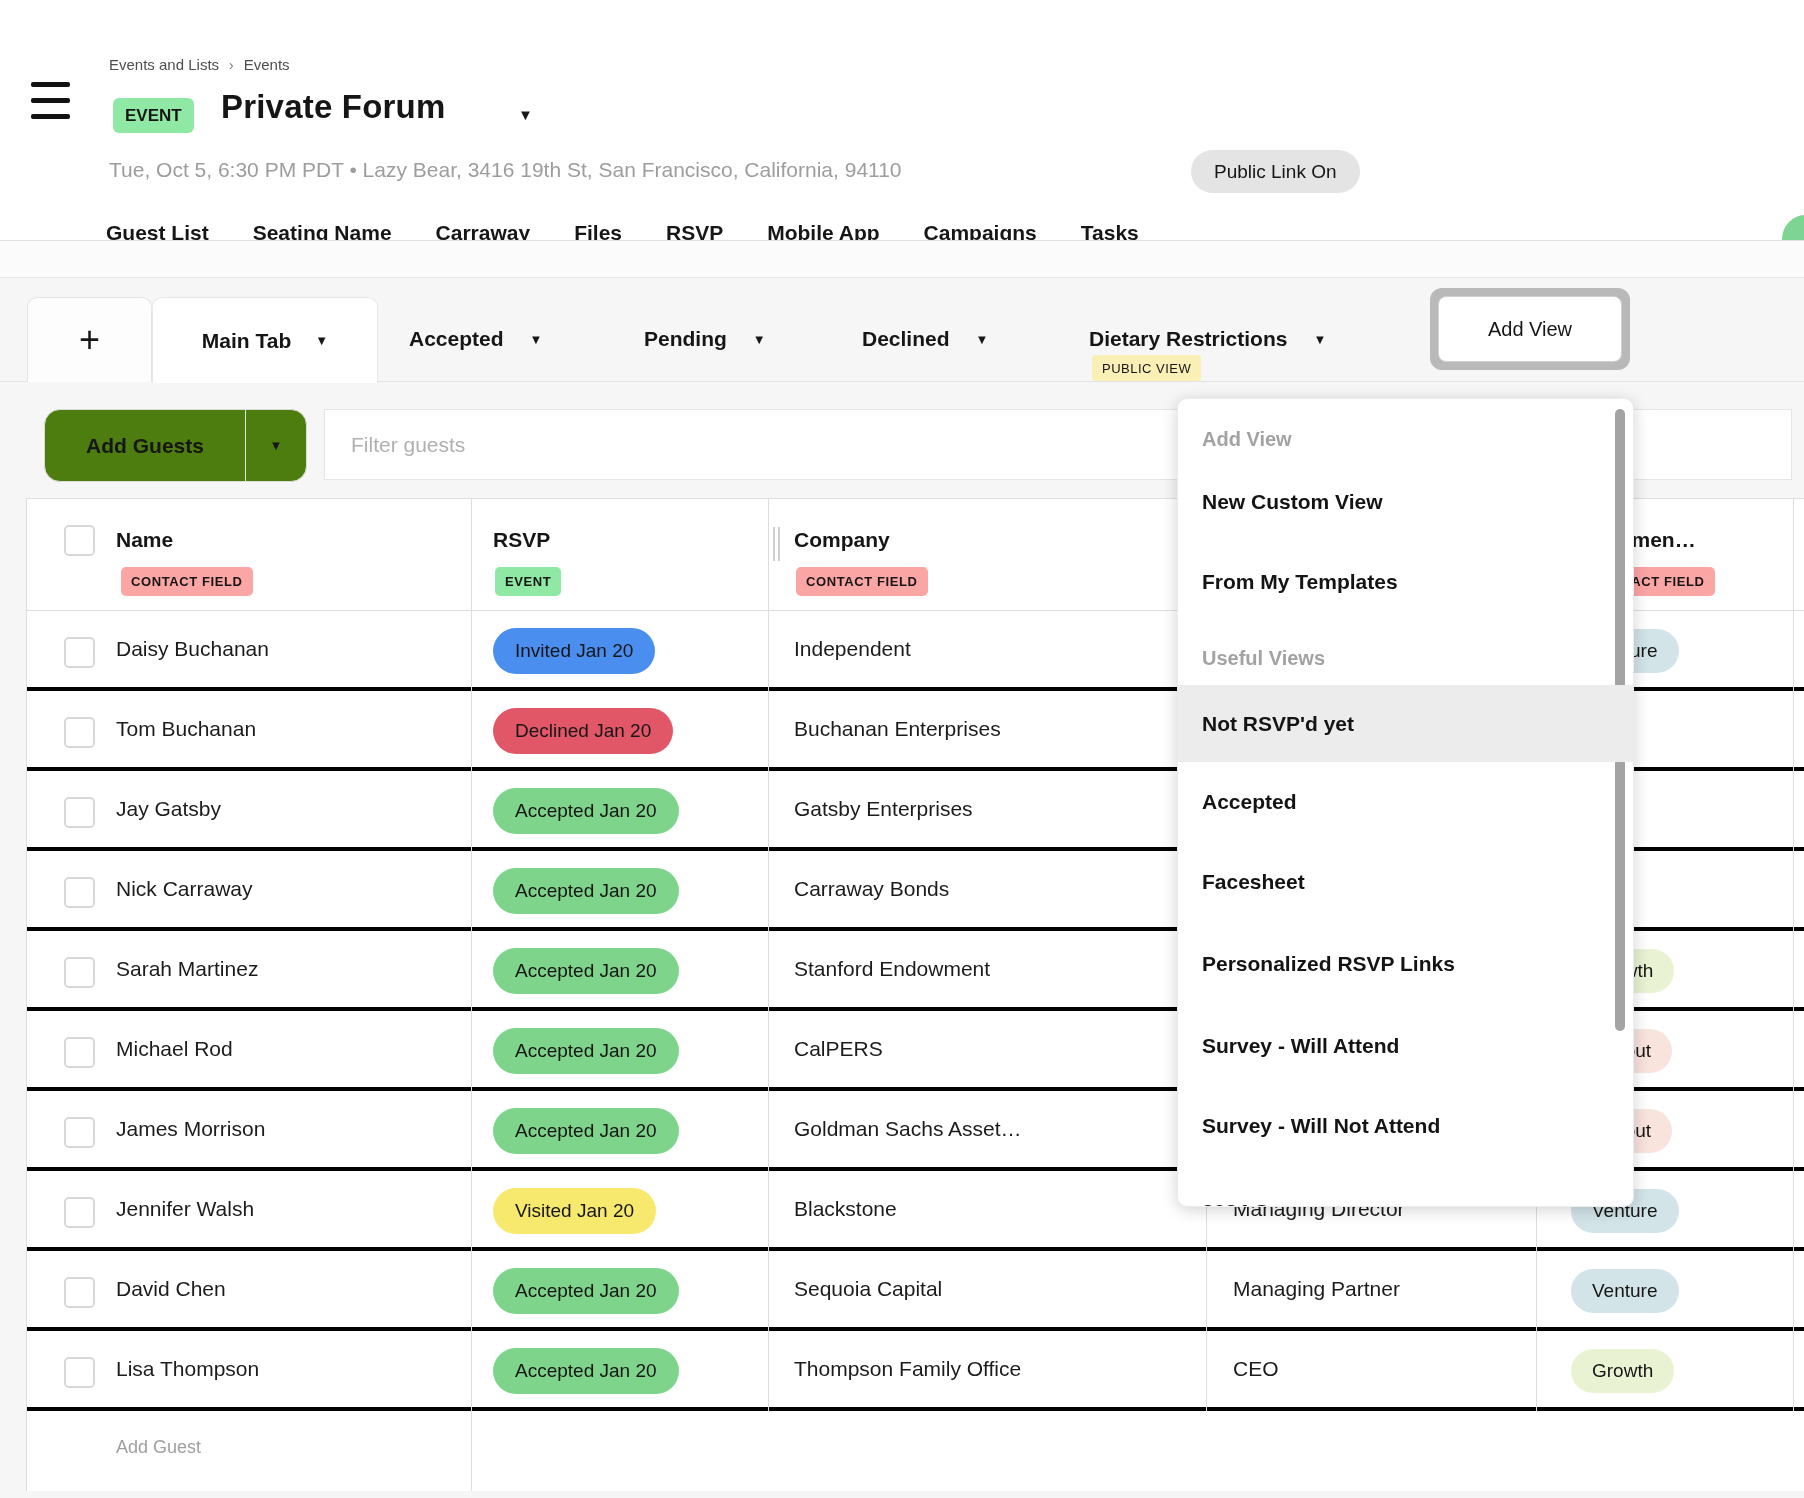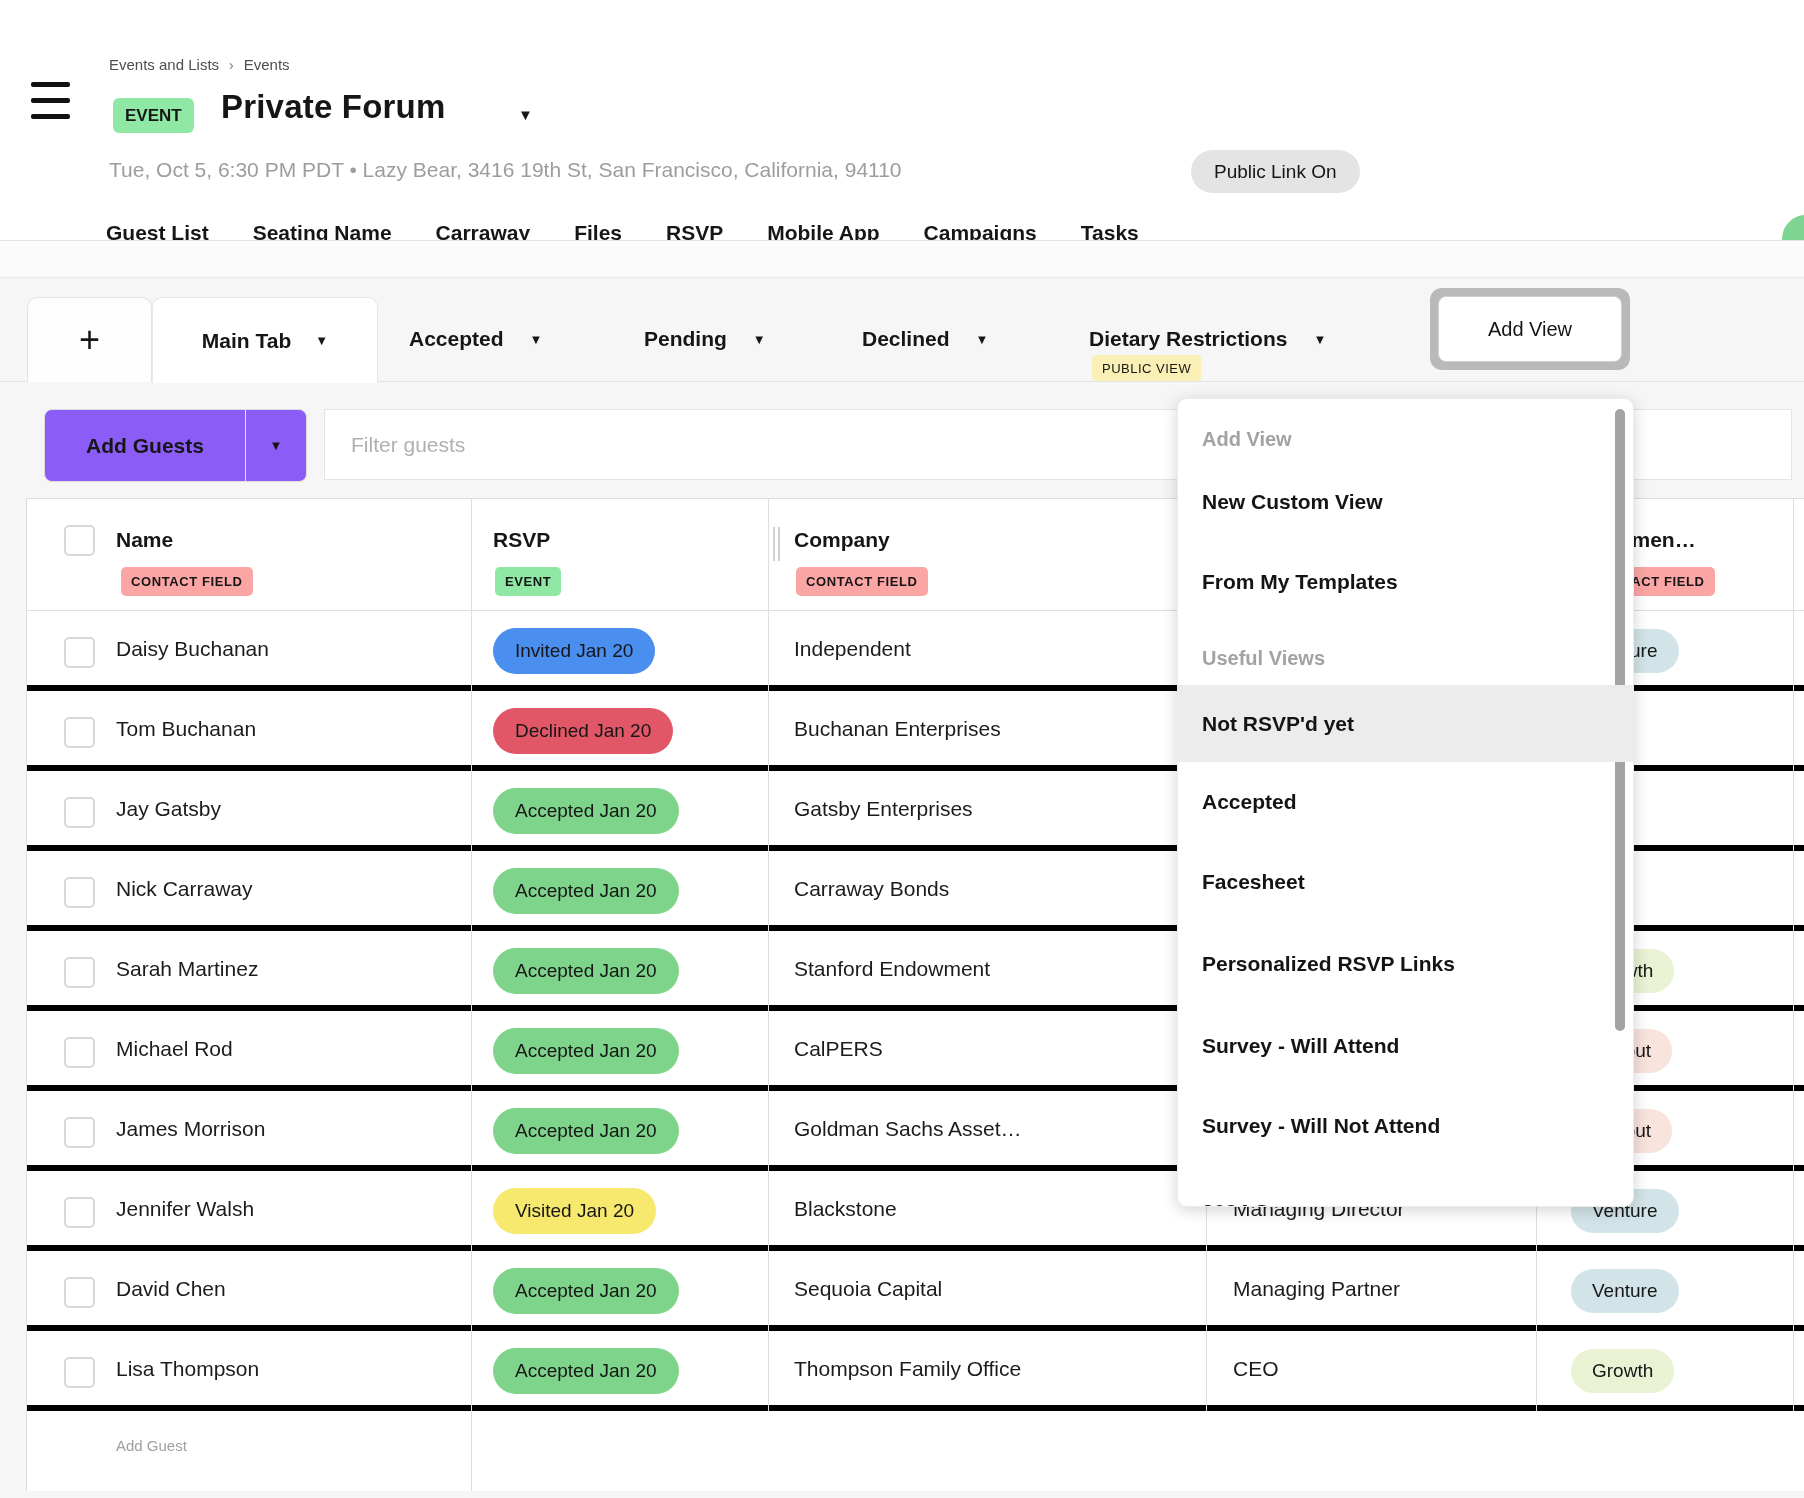--- a/index.html
+++ b/index.html
@@ -27,44 +27,44 @@
   .strip-bottom{position:absolute;left:0;top:140px;width:1804px;height:1px;background:#e3e3e3;}
   
   .plus-box{position:absolute;left:27px;top:56px;width:123px;height:84px;background:#fdfdfd;border:1px solid #e3e3e3;border-bottom:none;border-radius:10px 10px 0 0;display:flex;align-items:center;justify-content:center;font-size:36px;font-weight:300;cursor:pointer;}
   .maintab{position:absolute;left:152px;top:56px;width:224px;height:85px;background:#fff;border:1px solid #e7e7e7;border-bottom:none;border-radius:10px 10px 0 0;display:flex;align-items:center;justify-content:center;gap:24px;font-size:21px;font-weight:bold;cursor:pointer;}
   .vtab{position:absolute;top:56px;height:84px;display:flex;align-items:center;gap:26px;font-size:21px;font-weight:bold;cursor:pointer;}
   .caret{font-size:13px;}
   .pubview{position:absolute;left:1092px;top:114px;height:26px;padding:0 10px;background:#faf0b6;border-radius:4px;font-size:13px;letter-spacing:.5px;display:flex;align-items:center;}
   .addview-ring{position:absolute;left:1430px;top:47px;width:200px;height:82px;background:#b9b9b9;border-radius:12px;}
   .addview-btn{position:absolute;left:8px;top:8px;right:8px;bottom:8px;background:#fff;border:1px solid #cfcfcf;border-radius:8px;display:flex;align-items:center;justify-content:center;font-size:20px;cursor:pointer;}
   
-  .addguests{position:absolute;left:44px;top:168px;width:261px;height:71px;background:#8b5cf6;border:1px solid #dcdcdc;border-radius:8px;display:flex;cursor:pointer;}
+  .addguests{position:absolute;left:44px;top:168px;width:261px;height:71px;background:#4d7c0f;border:1px solid #dcdcdc;border-radius:16px;display:flex;cursor:pointer;}
   .ag-main{flex:1;display:flex;align-items:center;justify-content:center;font-size:21px;font-weight:bold;}
   .ag-split{width:60px;border-left:1px solid #e2e2e2;display:flex;align-items:center;justify-content:center;}
   .filter{position:absolute;left:324px;top:168px;width:1468px;height:71px;background:#fff;border:1px solid #e5e5e5;box-sizing:border-box;font-size:21px;color:#222;padding:0 26px;font-family:"Liberation Sans",sans-serif;}
   .filter::placeholder{color:#b0b0b0;}
   
   .table{position:absolute;left:26px;top:257px;width:1778px;height:992px;background:#fff;border-top:1px solid #dedede;border-left:1px solid #dedede;}
   .vline{position:absolute;top:0;width:1px;background:#dedede;}
   .thead{position:absolute;left:0;top:0;width:1778px;height:112px;border-bottom:1px solid #dedede;box-sizing:border-box;}
-  .row{position:absolute;left:0;width:1778px;height:80px;border-bottom:6px solid #000000;box-sizing:border-box;text-decoration:underline;}
+  .row{position:absolute;left:0;width:1778px;height:80px;border-bottom:4px solid #000000;box-sizing:border-box;text-decoration:underline;}
   .cb{position:absolute;left:37px;width:27px;height:27px;border:2px solid #d8d8d8;border-radius:5px;background:#fff;cursor:pointer;}
   .hlabel{position:absolute;font-size:21px;font-weight:bold;}
   .hbadge{position:absolute;height:29px;padding:0 10px;border-radius:5px;font-size:13px;font-weight:bold;letter-spacing:.6px;display:flex;align-items:center;}
   .lav{background:#fca5a5;} .grn{background:#8fe8a3;}
   .draghandle{position:absolute;left:746px;top:28px;width:8px;height:34px;display:flex;gap:3px;cursor:col-resize;}
   .draghandle i{width:2px;height:100%;background:#d0d0d0;}
   .cell{position:absolute;font-size:21px;color:#1c1c1c;white-space:nowrap;}
   .pill{position:absolute;height:46px;padding:0 22px;border-radius:24px;font-size:19px;display:flex;align-items:center;white-space:nowrap;}
   .pill-invited{background:#4a8ef0;} .pill-declined{background:#e25767;}
   .pill-accepted{background:#7fd48c;} .pill-visited{background:#f6e96e;}
   .seg{position:absolute;height:44px;padding:0 21px;border-radius:22px;font-size:19px;display:flex;align-items:center;white-space:nowrap;}
   .seg-venture{background:#d2e4e8;} .seg-growth{background:#e9f3d3;} .seg-buyout{background:#f8e3dd;}
   .addguest-row{position:absolute;left:0;top:912px;width:1778px;height:80px;}
-  .addguest-text{position:absolute;left:89px;top:26px;font-size:15px;color:#9f9f9f;}
+  .addguest-text{position:absolute;left:89px;top:26px;font-size:18px;color:#9f9f9f;}
   
   .menu{position:absolute;left:1177px;top:157px;width:455px;height:807px;background:#fff;border:1px solid #ececec;border-radius:10px;box-shadow:0 3px 16px rgba(0,0,0,.18);overflow:hidden;z-index:60;}
   .m-entry{position:absolute;left:0;right:0;display:flex;align-items:center;padding-left:24px;box-sizing:border-box;}
   .m-head{font-size:20px;font-weight:bold;color:#a2a2a2;}
   .m-item{font-size:21px;font-weight:bold;color:#141414;cursor:pointer;}
   .m-hl{background:#ececec;}
   .m-scroll{position:absolute;right:8px;top:10px;width:10px;height:622px;border-radius:5px;background:#a3a3a3;cursor:pointer;}
 </style>
 </head>
 <body>

